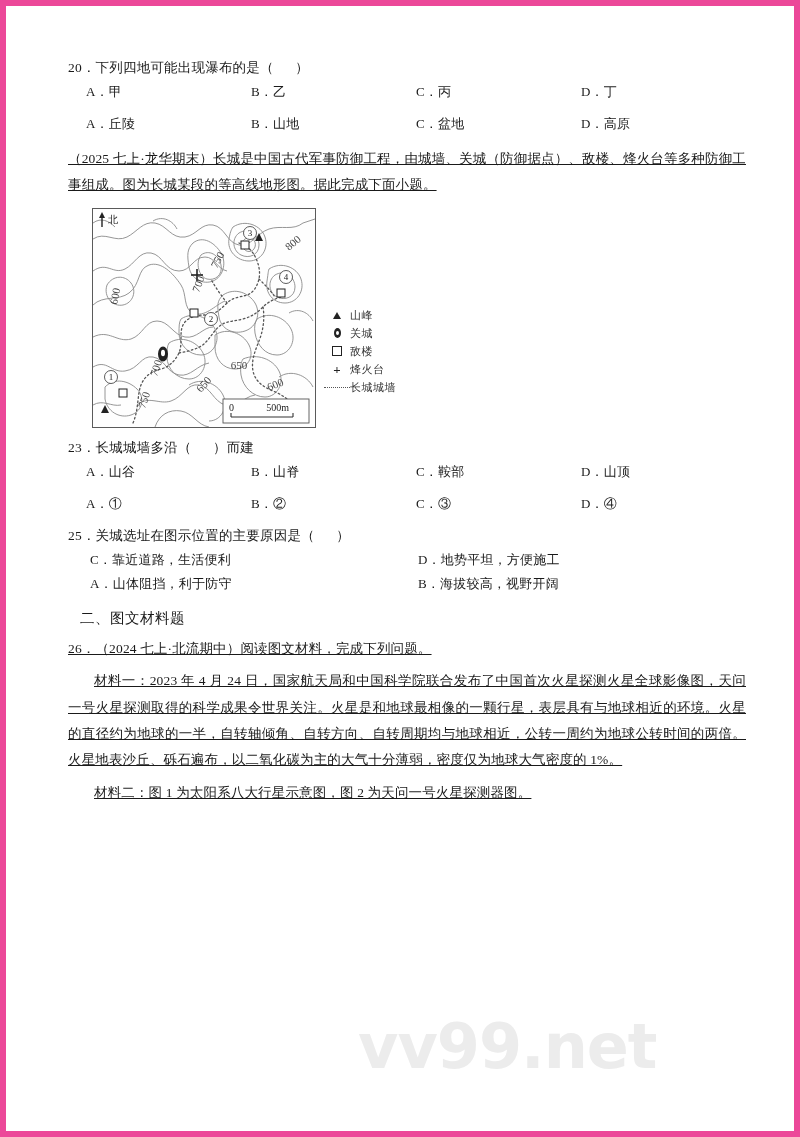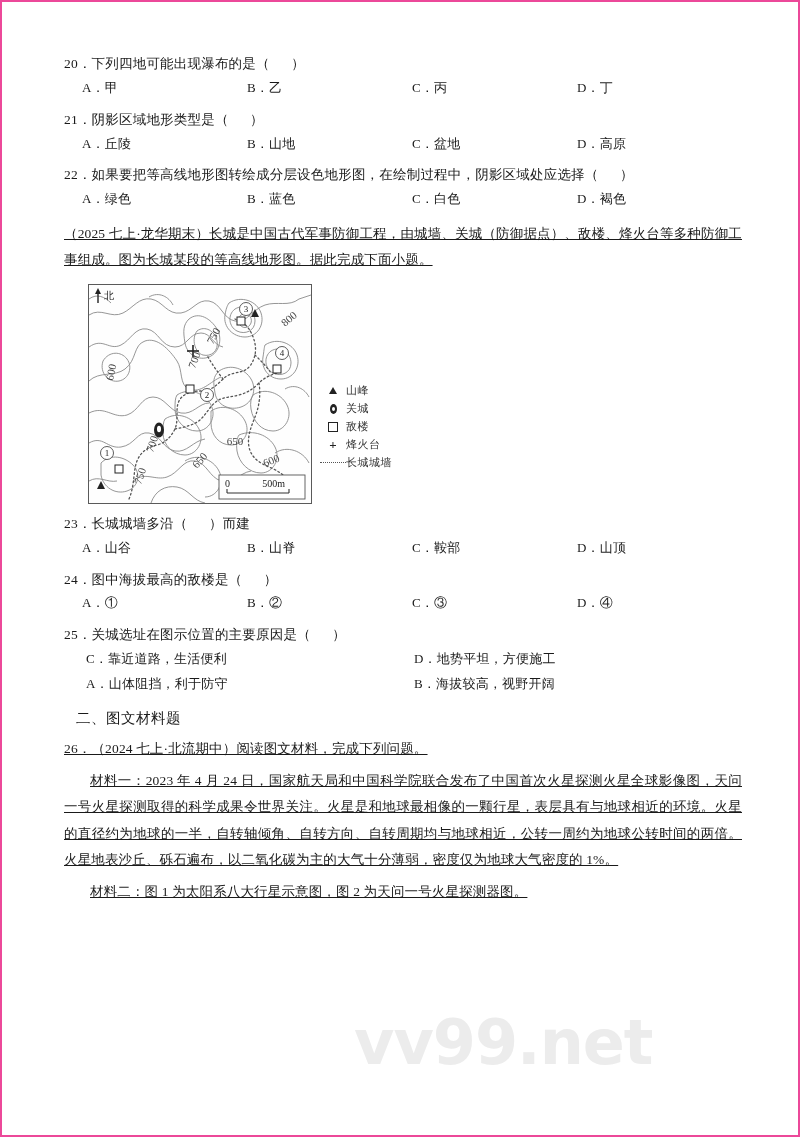--- a/index.html
+++ b/index.html
@@ -15,21 +15,21 @@
     position: relative;
     overflow: hidden;
   }
   .page {
     position: absolute;
     left: 0; top: 0;
     width: 800px;
     height: 1137px;
     background: #fff;
     box-sizing: border-box;
-    border: 2px solid #ec4899;
+    border: 6px solid #ec4899;
   }
   .content {
     position: absolute;
     left: 62px;
     top: 52px;
     width: 678px;
   }
   
   .q-stem {
     font-size: 13.5px;
@@ -171,38 +171,28 @@
       <p class="q-stem">20．下列四地可能出现瀑布的是（      ）</p>
       <div class="opts cols4">
         <div>A．甲</div>
         <div>B．乙</div>
         <div>C．丙</div>
         <div>D．丁</div>
       </div>
     </div>
 
     <div class="q-block">
-      <p class="q-stem">21．阴影区域地形类型是（      ）</p>
       <div class="opts cols4">
         <div>A．丘陵</div>
         <div>B．山地</div>
         <div>C．盆地</div>
         <div>D．高原</div>
       </div>
     </div>
 
-    <div class="q-block">
-      <p class="q-stem">22．如果要把等高线地形图转绘成分层设色地形图，在绘制过程中，阴影区域处应选择（      ）</p>
-      <div class="opts cols4">
-        <div>A．绿色</div>
-        <div>B．蓝色</div>
-        <div>C．白色</div>
-        <div>D．褐色</div>
-      </div>
-    </div>
 
     <p class="passage">（2025 七上·龙华期末）长城是中国古代军事防御工程，由城墙、关城（防御据点）、敌楼、烽火台等多种防御工事组成。图为长城某段的等高线地形图。据此完成下面小题。</p>
 
     <div class="figure-wrap">
       <div class="map-frame">
         <svg class="map-svg" width="222" height="218" viewBox="0 0 222 218">
           <g fill="none" stroke="#8a8a8a" stroke-width="0.9">
 
             <path d="M0,30 C12,22 22,34 34,28 C44,23 50,12 62,14 C74,16 78,30 92,28 C104,26 108,14 120,16 C132,18 134,34 146,36 C158,38 164,24 176,20 C188,16 200,22 210,14 L222,10"></path>
             <path d="M0,62 C14,52 20,66 32,60 C42,55 46,42 58,44 C70,46 72,62 86,62 C98,62 100,48 112,48 C122,48 124,60 134,62"></path>
@@ -341,21 +331,20 @@
       <p class="q-stem">23．长城城墙多沿（      ）而建</p>
       <div class="opts cols4">
         <div>A．山谷</div>
         <div>B．山脊</div>
         <div>C．鞍部</div>
         <div>D．山顶</div>
       </div>
     </div>
 
     <div class="q-block">
-      <p class="q-stem">24．图中海拔最高的敌楼是（      ）</p>
       <div class="opts cols4">
         <div>A．①</div>
         <div>B．②</div>
         <div>C．③</div>
         <div>D．④</div>
       </div>
     </div>
 
     <div class="q-block opts-stack">
       <p class="q-stem">25．关城选址在图示位置的主要原因是（      ）</p>

